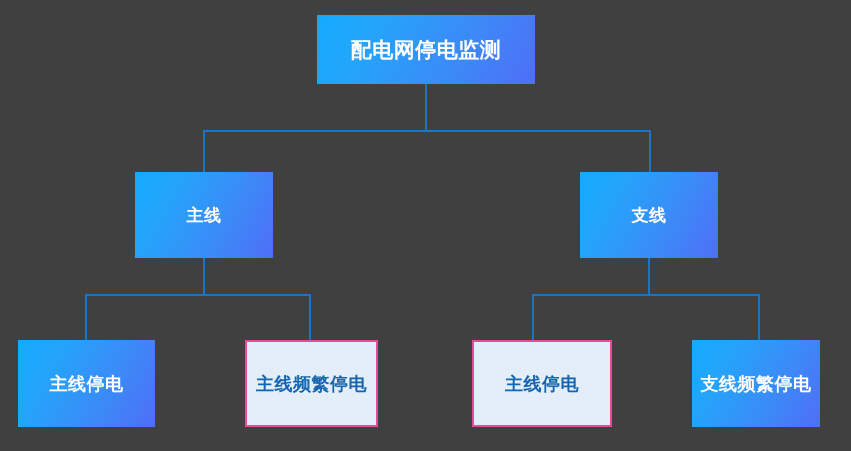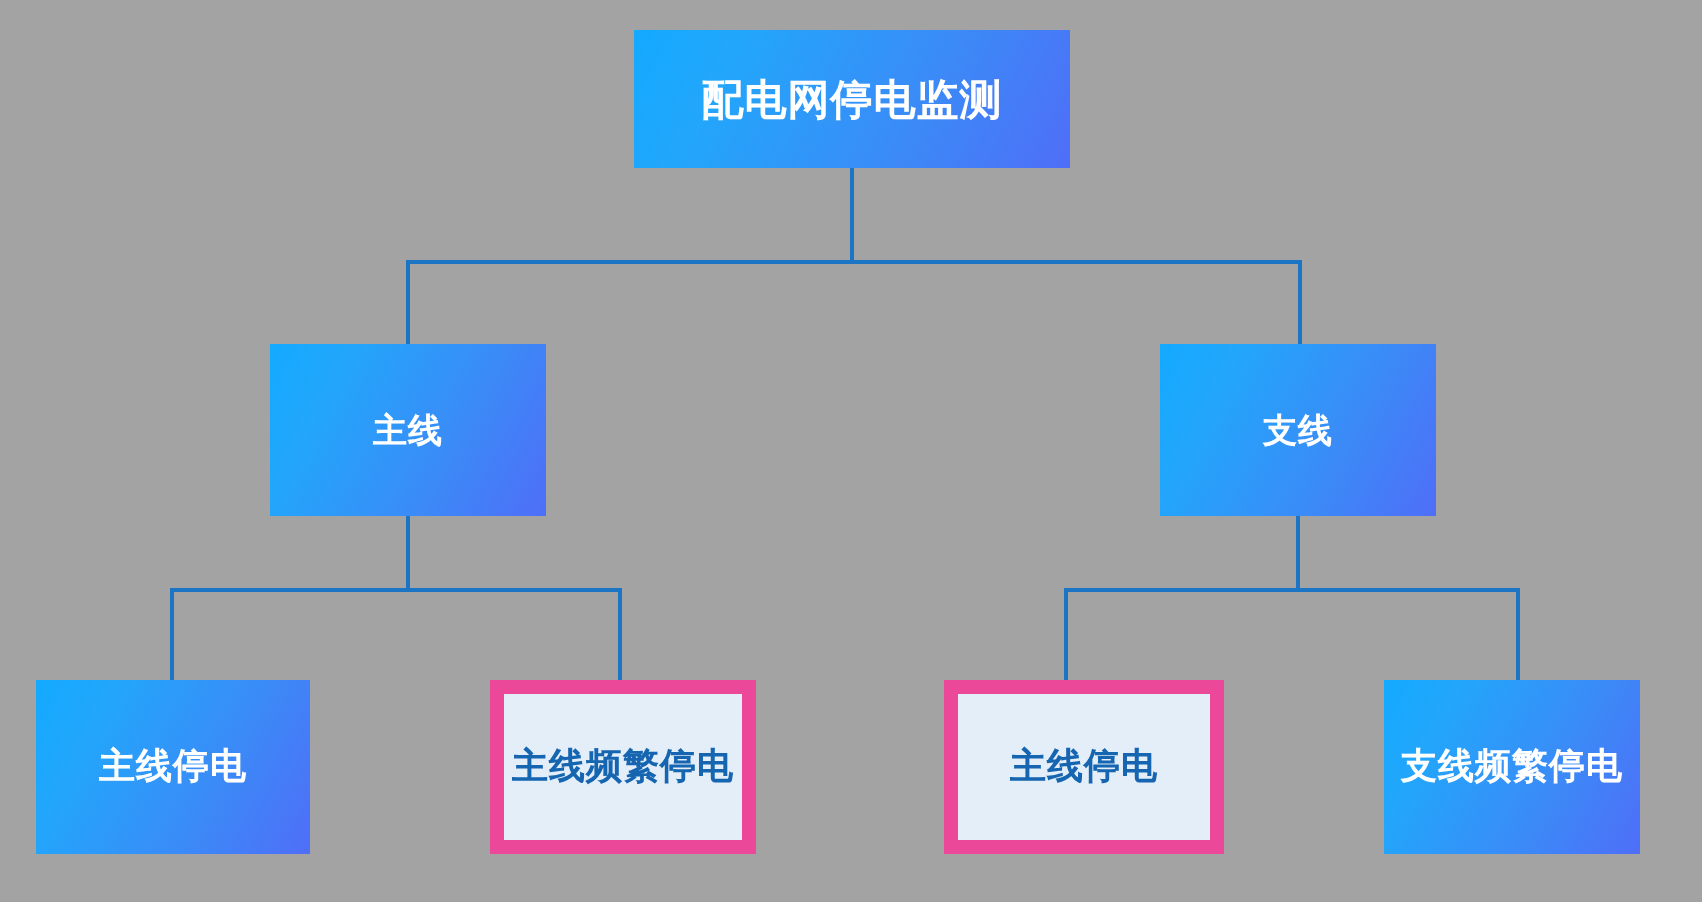--- a/index.html
+++ b/index.html
@@ -8,21 +8,21 @@
     padding: 0;
     background: #ffffff;
   }
   body {
     font-family: "DejaVu Sans", "Liberation Sans", sans-serif;
   }
   #diagram-root {
     position: relative;
     width: 851px;
     height: 451px;
-    background: #a3a3a3;
+    background: #404040;
     overflow: hidden;
   }
 
   
   .node {
     position: absolute;
     box-sizing: border-box;
     display: flex;
     align-items: center;
     justify-content: center;
@@ -36,21 +36,21 @@
   .node.filled {
     background: linear-gradient(118deg, #13aaff 0%, #22a6fb 22%, #3a8cf7 62%, #4f6ef7 100%);
     color: #ffffff;
     border: none;
   }
 
   
   .node.outlined {
     background: #e3eef9;
     color: #1565b0;
-    border: 7px solid #ec4899;
+    border: 2px solid #ec4899;
   }
 
   
   .node.root {
     left: 317px;
     top: 15px;
     width: 218px;
     height: 69px;
     font-size: 21px;
     font-weight: 700;

